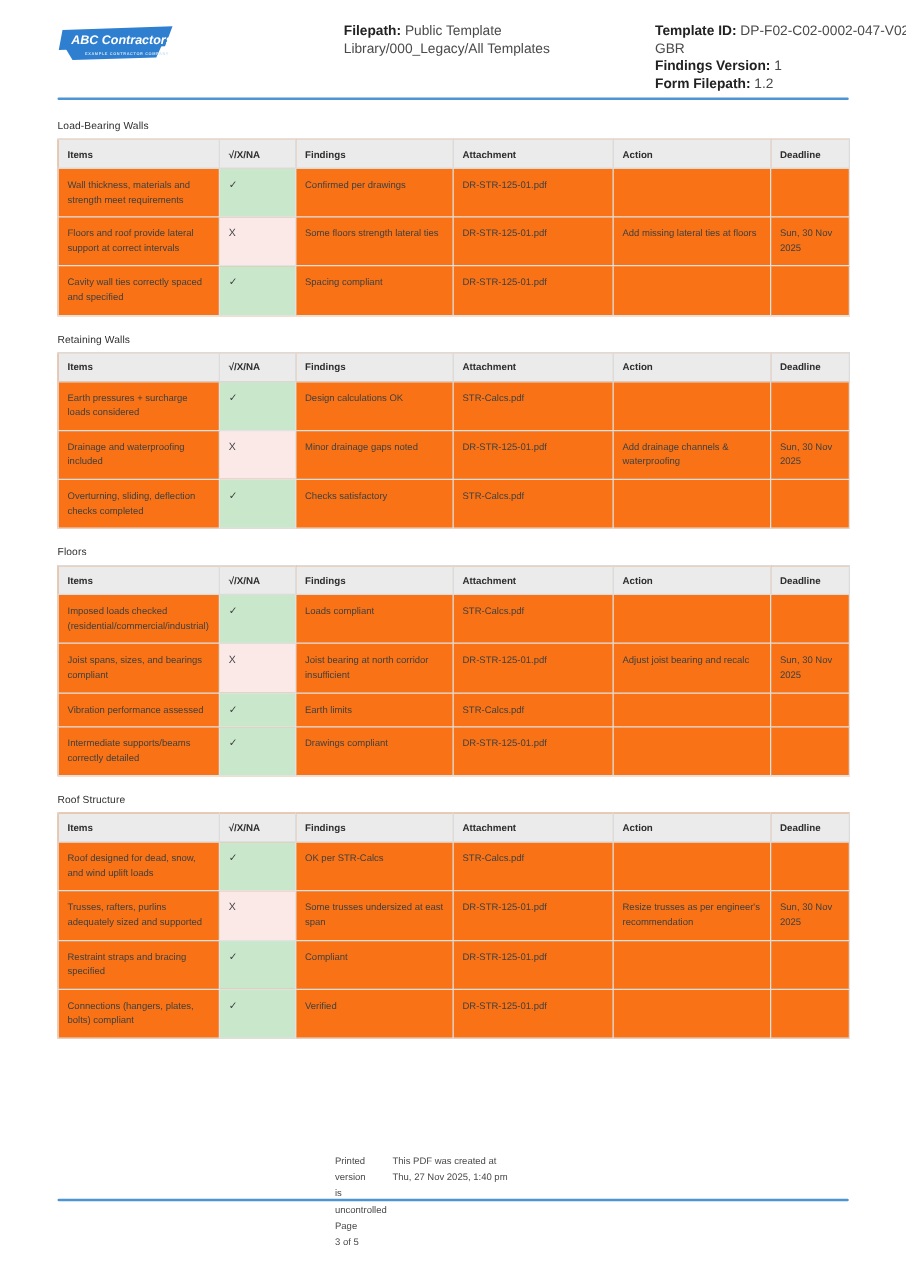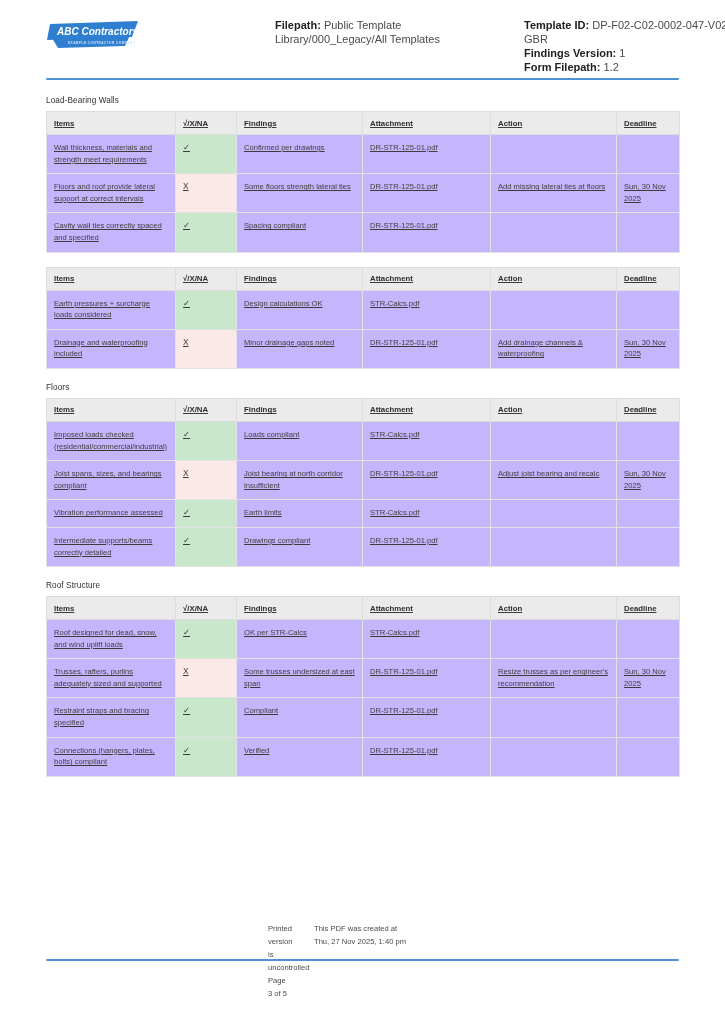--- a/index.html
+++ b/index.html
@@ -83,22 +83,21 @@
     color: #2f2f2f;
     margin-bottom: 6px;
     letter-spacing: 0.1px;
   }
 
   table.check {
     width: 633px;
     border-collapse: collapse;
     table-layout: fixed;
     font-size: 7.6px;
-    background: #c4b5fd;
-    text-decoration: underline;
+    background: #f97316;
   }
   table.check col.c-items     { width: 129px; }
   table.check col.c-status    { width: 61px;  }
   table.check col.c-findings  { width: 126px; }
   table.check col.c-attach    { width: 128px; }
   table.check col.c-action    { width: 126px; }
   table.check col.c-deadline  { width: 63px;  }
 
   table.check th {
     background: #ebebeb;
@@ -250,20 +249,21 @@
               <td class="status pass">✓</td>
               <td>Spacing compliant</td>
               <td>DR-STR-125-01.pdf</td>
               <td></td>
               <td></td>
             </tr>
           </tbody>
         </table>
       </div>
       <div class="section">
+        <div class="section-title">Retaining Walls</div>
         <table class="check">
           <colgroup>
             <col class="c-items">
             <col class="c-status">
             <col class="c-findings">
             <col class="c-attach">
             <col class="c-action">
             <col class="c-deadline">
           </colgroup>
           <thead>
@@ -285,20 +285,28 @@
               <td></td>
               <td></td>
             </tr>
             <tr>
               <td>Drainage and waterproofing included</td>
               <td class="status fail">X</td>
               <td>Minor drainage gaps noted</td>
               <td>DR-STR-125-01.pdf</td>
               <td>Add drainage channels &amp; waterproofing</td>
               <td>Sun, 30 Nov 2025</td>
+            </tr>
+            <tr>
+              <td>Overturning, sliding, deflection checks completed</td>
+              <td class="status pass">✓</td>
+              <td>Checks satisfactory</td>
+              <td>STR-Calcs.pdf</td>
+              <td></td>
+              <td></td>
             </tr>
           </tbody>
         </table>
       </div>
       <div class="section">
         <div class="section-title">Floors</div>
         <table class="check">
           <colgroup>
             <col class="c-items">
             <col class="c-status">

